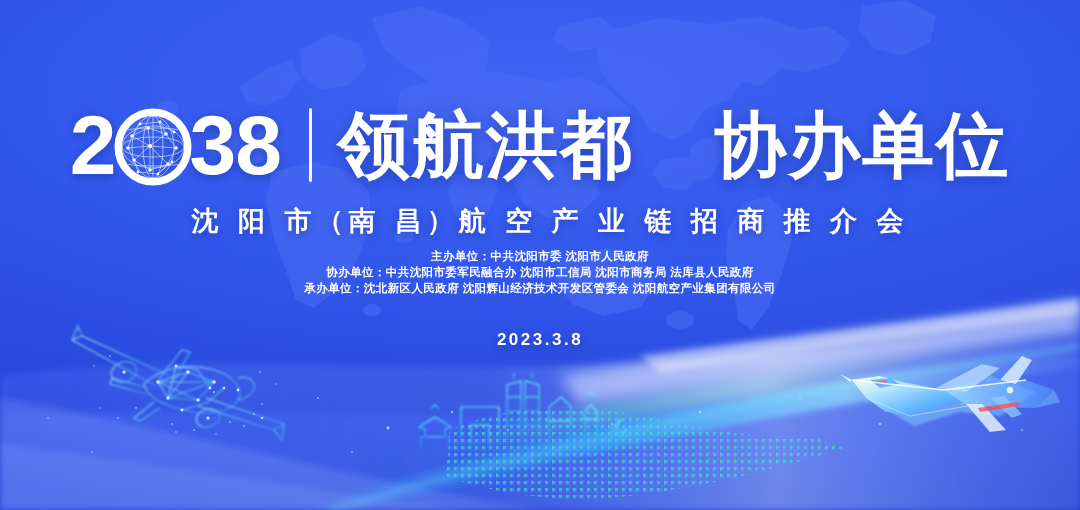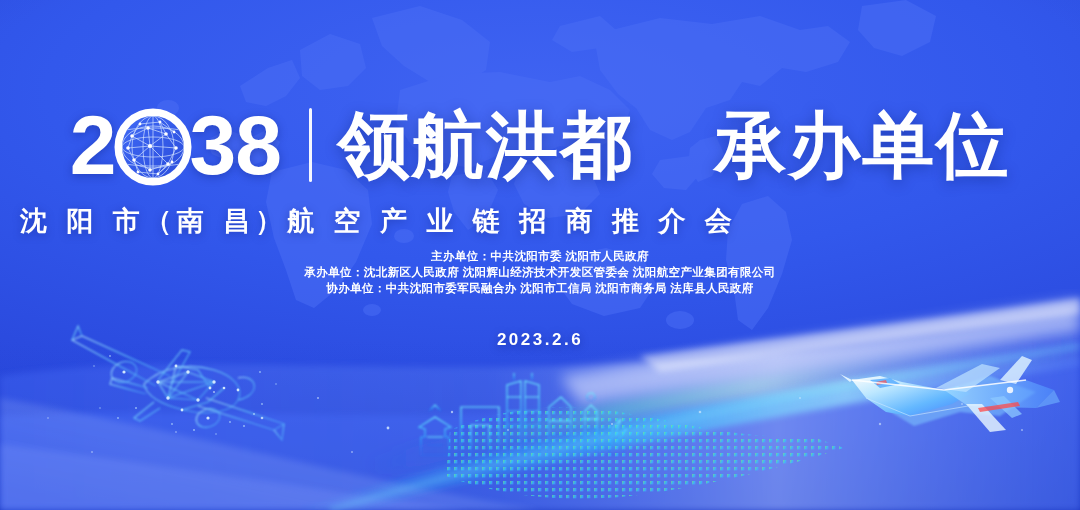--- a/index.html
+++ b/index.html
@@ -78,20 +78,21 @@
     font-family:"DejaVu Sans","Liberation Sans",sans-serif;
     font-size:72px;font-weight:700;color:#ffffff;
     letter-spacing:2px;line-height:1;
     white-space:nowrap;
     text-shadow:0 3px 14px rgba(8,24,110,.40);
   }
   .maintitle .gap{display:inline-block;width:26px;}
 
   .subtitle{
     position:absolute;left:0;right:0;top:203px;
+    text-align:center;
     font-family:"DejaVu Sans","Liberation Sans",sans-serif;
     font-size:27px;font-weight:700;color:#ffffff;
     letter-spacing:5px;
     white-space:nowrap;
     text-shadow:0 2px 8px rgba(8,24,110,.35);
     padding-left:20px;
   }
 
   .orgs{
     position:absolute;left:0;right:0;top:248px;
@@ -472,29 +473,29 @@
         </span>
 
         <span class="d">38</span>
       </div>
 
       <div class="divider"></div>
 
       <div class="maintitle">
         <span>领航洪都</span>
         <span class="gap"></span>
-        <span>承办单位</span>
+        <span>协办单位</span>
       </div>
 
     </div>
 
     <div class="subtitle">沈 阳 市（南 昌）航 空 产 业 链 招 商 推 介 会</div>
 
     <div class="orgs">
       <div class="orgline">主办单位：中共沈阳市委   沈阳市人民政府</div>
+      <div class="orgline">协办单位：中共沈阳市委军民融合办   沈阳市工信局   沈阳市商务局   法库县人民政府</div>
       <div class="orgline">承办单位：沈北新区人民政府   沈阳辉山经济技术开发区管委会   沈阳航空产业集团有限公司</div>
-      <div class="orgline">协办单位：中共沈阳市委军民融合办   沈阳市工信局   沈阳市商务局   法库县人民政府</div>
     </div>
 
-    <div class="date">2023.2.6</div>
+    <div class="date">2023.3.8</div>
 
   </div>
 </div>
 
 </body></html>

